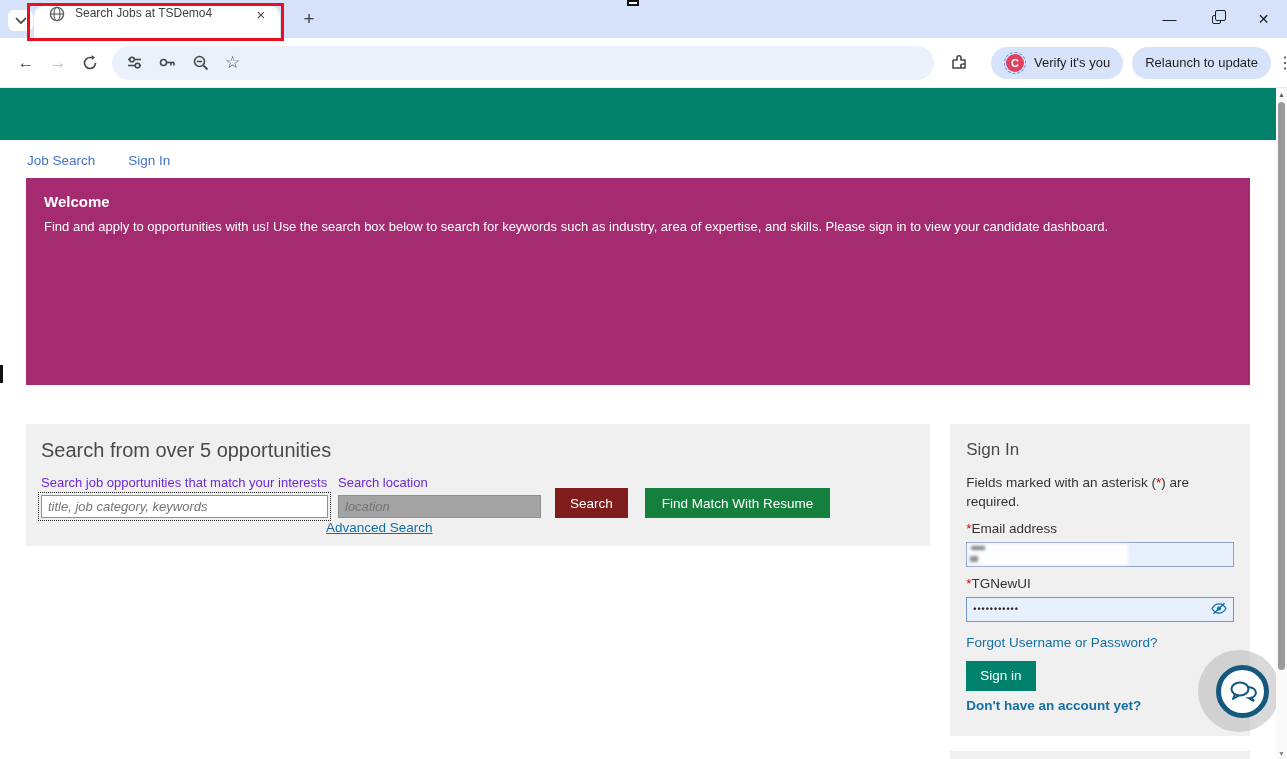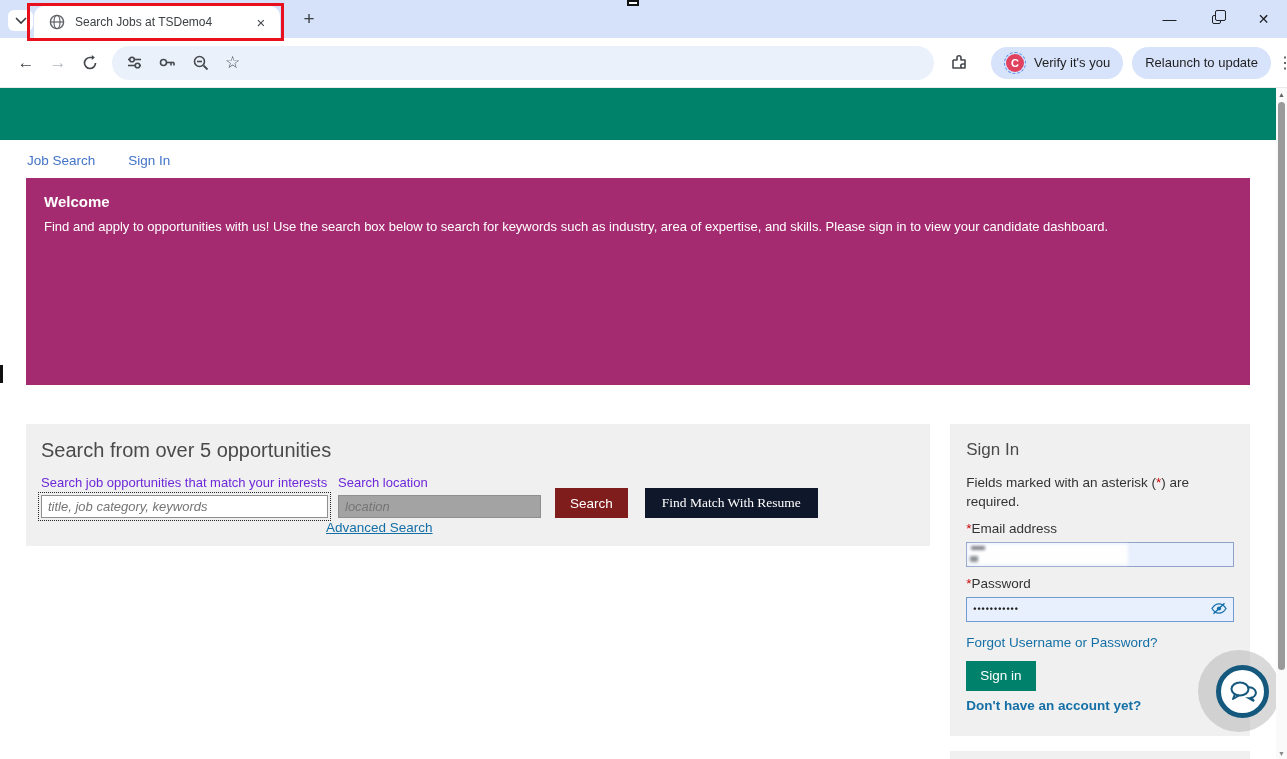--- a/index.html
+++ b/index.html
@@ -7,21 +7,21 @@
   body {
     position:relative; overflow:hidden; background:#fff;
     font-family:"Liberation Sans", sans-serif;
   }
 
   
   .titlebar { position:absolute; top:0; left:0; width:1287px; height:38px; background:#D5E2FA; }
   .tabsearch-btn { position:absolute; left:8px; top:10px; width:25px; height:21px; background:#fff;
     border-radius:6px; display:flex; align-items:center; justify-content:center; }
   .tab { position:absolute; left:34px; top:6px; width:246px; height:32px; background:#fff;
-    border-radius:10px 10px 0 0; display:flex; align-items:center; padding:0 10px 0 15px; }
+    border-radius:10px 10px 0 0; display:flex; align-items:flex-start; padding:0 10px 0 15px; }
   .tab-title { flex:1; font-size:12px; color:#3C4043; white-space:nowrap; overflow:hidden; margin-left:10px; }
   .tab-close { font-size:15px; color:#45494E; width:18px; text-align:center; cursor:default; }
   .red-box { position:absolute; left:27px; top:3px; width:257px; height:38px;
     border:3px solid #E8101C; z-index:20; pointer-events:none; }
   .new-tab { position:absolute; left:297px; top:7px; font-size:19px; color:#3C4043; width:24px; height:24px;
     text-align:center; line-height:24px; }
   .win-controls { position:absolute; right:0; top:0; height:38px; display:flex; }
   .win-btn { width:47px; height:38px; display:flex; align-items:center; justify-content:center;
     color:#202124; font-size:14px; }
   .restore-icon { width:9px; height:9px; border:1.4px solid #202124; border-radius:2px; position:relative; }
@@ -63,22 +63,22 @@
   .search-heading { font-size:20px; font-weight:normal; color:#4A4A4A; margin-bottom:13px; }
   .form-row { display:flex; align-items:flex-start; }
   .field-label { display:block; font-size:13px; color:#6d28d9; margin-bottom:5px; }
   .kw-input { width:287px; height:23px; border:1px solid #8F8F8F; outline:1px dotted #222;
     outline-offset:2px; font-size:13px; padding:0 6px; background:#fff; }
   .loc-field { margin-left:10px; }
   .loc-input { width:203px; height:23px; border:1px solid #8F8F8F; font-size:13px; padding:0 6px; background:#a3a3a3; }
   input::placeholder { font-style:italic; color:#757575; opacity:1; }
   .search-btn { margin-left:14px; margin-top:13px; height:30px; background:#7f1d1d; color:#fff;
     border:none; font-size:13.5px; padding:0 15px; font-family:inherit; cursor:pointer; }
-  .match-btn { margin-left:17px; margin-top:13px; height:30px; background:#0f172a; color:#fff;
-    border:none; font-size:13.5px; padding:0 17px; font-family:Liberation Serif, serif; cursor:pointer; }
+  .match-btn { margin-left:17px; margin-top:13px; height:30px; background:#15803d; color:#fff;
+    border:none; font-size:13.5px; padding:0 17px; font-family:Liberation Sans, sans-serif; cursor:pointer; }
   .advanced-link { position:absolute; left:300px; top:96px; font-size:13.5px; color:#146FA6; cursor:pointer;text-decoration:underline; }
 
   .right-col { width:300px; display:flex; flex-direction:column; }
   .signin-panel { background:#F0F0F0; height:312px; padding:16px; position:relative; }
   .panel-heading { font-size:17px; font-weight:normal; color:#4A4A4A; margin-bottom:14px; }
   .note { font-size:13.5px; color:#333; line-height:1.4; margin-bottom:9px; }
   .req { color:#CC0000; }
   .flabel { font-size:13.5px; color:#333; margin:9px 0 6px; }
   .email-wrap { position:relative; }
   .email-input { width:100%; height:25px; background:#E8F0FE; border:1px solid #8FA3C6; }
@@ -240,21 +240,21 @@
       <div class="signin-panel">
         <div class="panel-heading">Sign In</div>
         <div class="note"><span>Fields marked with an asterisk (</span><span class="req">*</span><span>) are required.</span></div>
 
         <div class="flabel"><span class="req">*</span><span>Email address</span></div>
         <div class="email-wrap">
           <input class="email-input" type="text" style="">
           <div class="redact"></div>
         </div>
 
-        <div class="flabel"><span class="req">*</span><span>Password</span></div>
+        <div class="flabel"><span class="req">*</span><span>TGNewUI</span></div>
         <div class="pw-wrap">
           <input class="pw-input" type="text" readonly="" value="•••••••••••" style="">
           <span class="eye-btn">
             <svg width="16" height="13" viewBox="0 0 16 13">
               <path d="M1 6.5 C3 3.2 5.4 1.8 8 1.8 C10.6 1.8 13 3.2 15 6.5 C13 9.8 10.6 11.2 8 11.2 C5.4 11.2 3 9.8 1 6.5 Z" fill="none" stroke="#1470AC" stroke-width="1.3"></path>
               <circle cx="8" cy="6.5" r="2.1" fill="#1470AC"></circle>
               <line x1="2.5" y1="11.8" x2="13.5" y2="1.2" stroke="#1470AC" stroke-width="1.4"></line>
             </svg>
           </span>
         </div>

